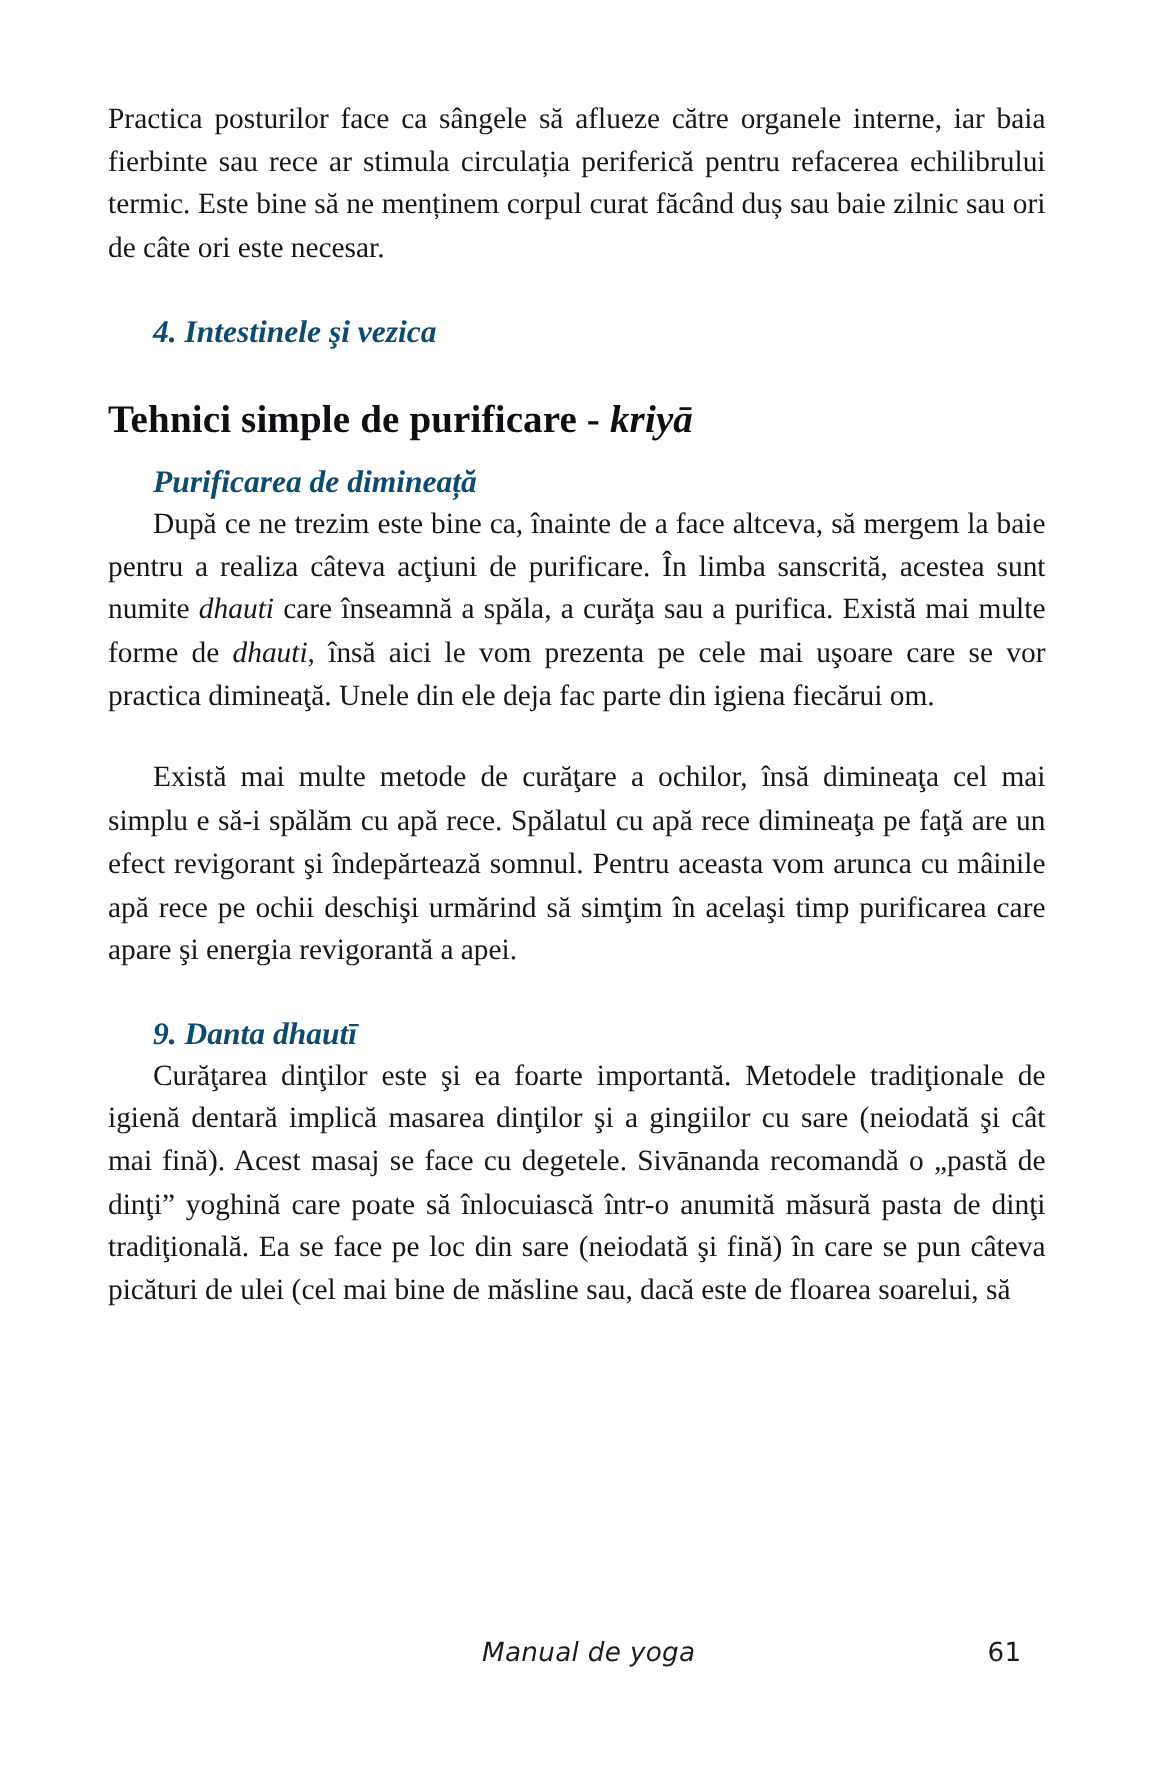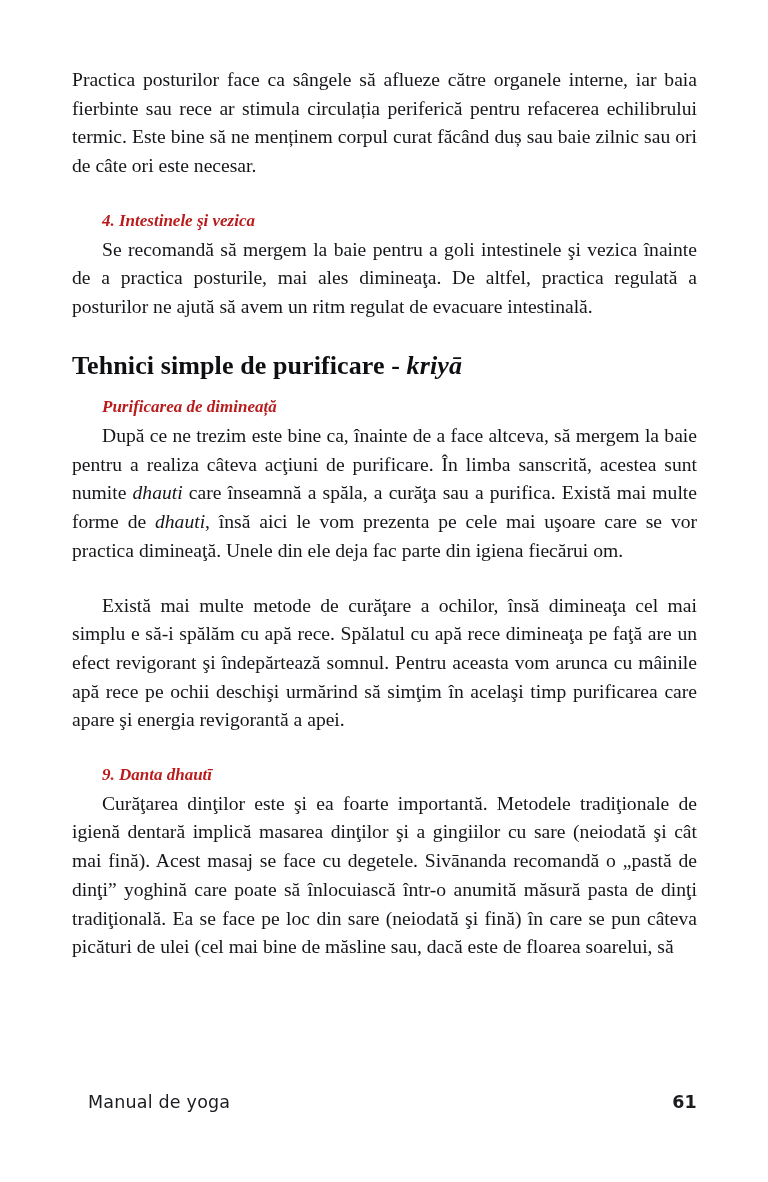--- a/index.html
+++ b/index.html
@@ -68,26 +68,26 @@
     letter-spacing: 0.1px;
     color: #0e0f12;
   }
   h2.section-title .term {
     font-style: italic;
     font-weight: bold;
   }
 
   h3.sub-head,
   h4.item-head {
-    font-size: 17px;
+    font-size: 21px;
     line-height: 28.7px;
     font-weight: bold;
     font-style: italic;
     margin-left: 30px;
-    color: #b91c1c;
+    color: #0c4a6e;
   }
 
   
   .gap-sm { height: 13px; }
   .gap-md { height: 26px; }
   .gap-lg { height: 30px; }
 
   
   .footer {
     position: absolute;
@@ -97,45 +97,45 @@
     height: 26px;
     font-family: "DejaVu Sans", "Liberation Sans", sans-serif;
     font-size: 17.5px;
     color: #1b1c20;
   }
   .footer .running-title {
     position: absolute;
     left: 16px;
     right: 0;
     top: 0;
-    text-align: left;
+    text-align: center;
     letter-spacing: 0.2px;
+    font-style: italic;
   }
   .footer .folio {
     position: absolute;
-    right: 0;
+    right: 16px;
     top: 0;
-    font-weight: bold;
+    font-weight: normal;
     letter-spacing: 0.2px;
   }
 </style>
 </head>
 <body>
 
 <div class="page">
 
   <div class="content">
 
     <p class="body-par">Practica posturilor face ca sângele să aflueze către organele interne, iar baia fierbinte sau rece ar stimula circulația periferică pentru refacerea echilibrului termic. Este bine să ne menținem corpul curat făcând duș sau baie zilnic sau ori de câte ori este necesar.</p>
 
     <div class="gap-md"></div>
 
     <h4 class="item-head">4. Intestinele şi vezica</h4>
 
-    <p class="body-par indent">Se recomandă să mergem la baie pentru a goli intestinele şi vezica înainte de a practica posturile, mai ales dimineaţa. De altfel, practica regulată a posturilor ne ajută să avem un ritm regulat de evacuare intestinală.</p>
 
     <div class="gap-lg"></div>
 
     <h2 class="section-title">
       <span>Tehnici simple de purificare - </span><span class="term">kriyā</span>
     </h2>
 
     <div class="gap-sm"></div>
 
     <h3 class="sub-head">Purificarea de dimineață</h3>

